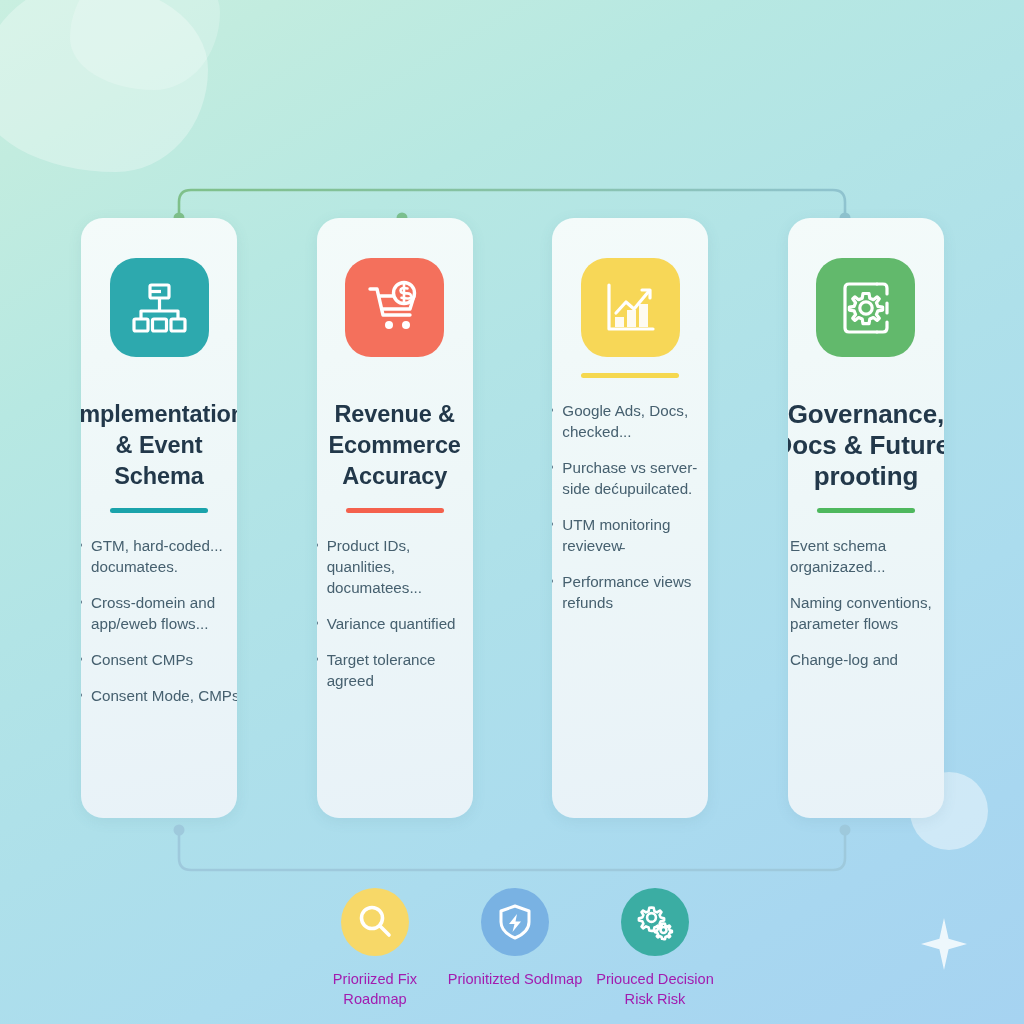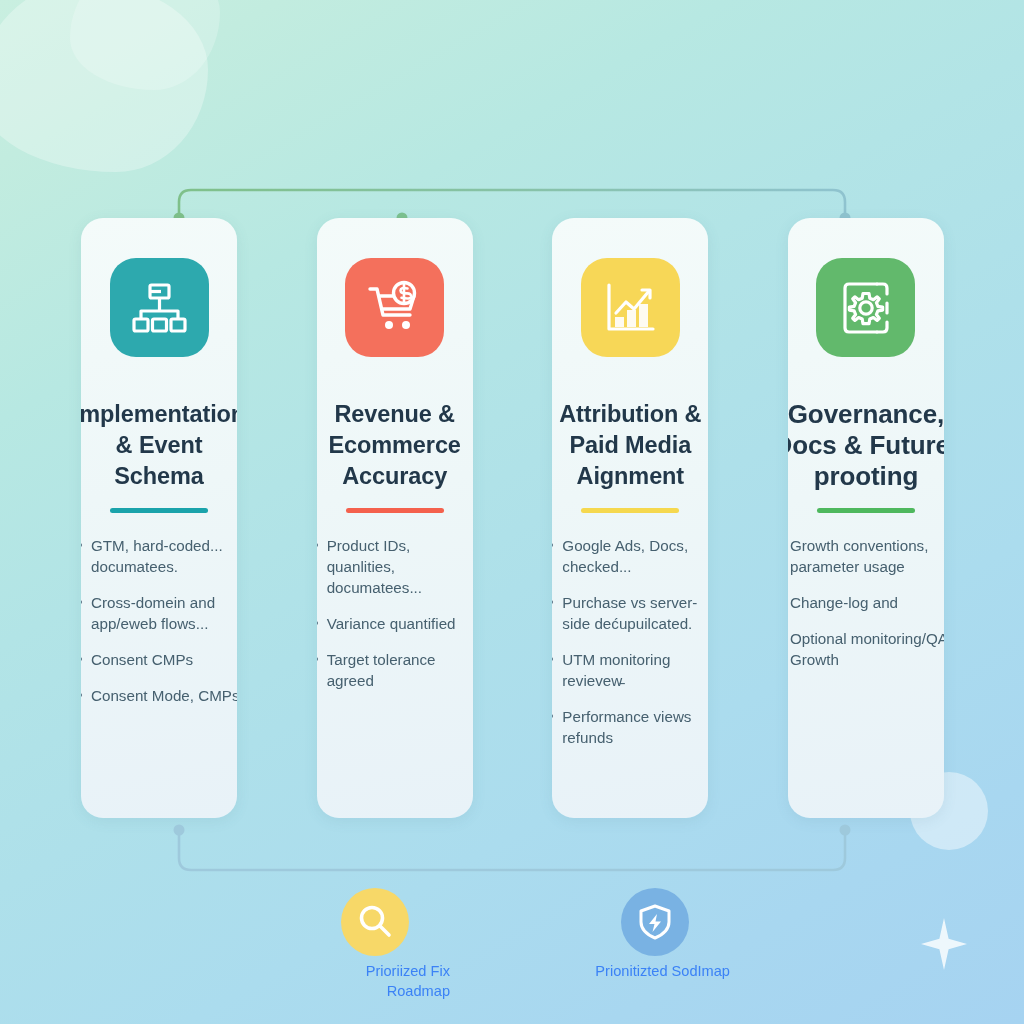--- a/index.html
+++ b/index.html
@@ -170,25 +170,25 @@
   }
   .outcome-circle {
     width: 68px;
     height: 68px;
     border-radius: 50%;
     display: flex;
     align-items: center;
     justify-content: center;
   }
   .outcome-label {
-    margin-top: 5px;
-    text-align: right;
+    margin-top: 13px;
+    text-align: center;
     font-size: 14.6px;
     line-height: 20px;
-    color: #3b82f6;
+    color: #a21caf;
     width: 150px;
   }
 </style>
 </head>
 <body>
 
 <div class="bg-blob"></div>
 <div class="bg-blob2"></div>
 <div class="bg-circle-soft"></div>
 <div class="sparkle"></div>
@@ -267,21 +267,20 @@
           <polyline points="15,34 25,23 33,30 48,12"></polyline>
           <polyline points="41,11 49,11 49,19"></polyline>
         </g>
         <g fill="#ffffff" opacity="0.92">
           <rect x="14" y="38" width="9" height="10"></rect>
           <rect x="26" y="31" width="9" height="17"></rect>
           <rect x="38" y="25" width="9" height="23"></rect>
         </g>
       </svg>
     </div>
-    <div class="card-title">Attribution &amp; Paid Media Aignment</div>
     <div class="divider" style="background:#f5d84f"></div>
     <ul class="bullets">
       <li class="bullet">Google Ads, Docs, checked...</li>
       <li class="bullet">Purchase vs server-side dećupuilcated.</li>
       <li class="bullet">UTM monitoring revievew̵</li>
       <li class="bullet">Performance views refunds</li>
     </ul>
   </div>
 
   <div class="card">
@@ -293,23 +292,23 @@
           <path d="M50 43 L50 49 Q50 53 46 53 L40 53"></path>
           <path d="M40 5 L12 5 Q8 5 8 9 L8 49 Q8 53 12 53 L40 53"></path>
           <circle cx="29" cy="29" r="6.2"></circle>
           <path d="M29 14.5 L32 14.5 L32.8 19.2 L36.4 20.7 L40.2 17.8 L42.3 19.9 L39.4 23.7 L40.9 27.3 L45.6 28.1 L45.6 31.1 L40.9 31.9 L39.4 35.5 L42.3 39.3 L40.2 41.4 L36.4 38.5 L32.8 40 L32 44.7 L29 44.7 L26 44.7 L25.2 40 L21.6 38.5 L17.8 41.4 L15.7 39.3 L18.6 35.5 L17.1 31.9 L12.4 31.1 L12.4 28.1 L17.1 27.3 L18.6 23.7 L15.7 19.9 L17.8 17.8 L21.6 20.7 L25.2 19.2 L26 14.5 Z"></path>
         </g>
       </svg>
     </div>
     <div class="card-title wide">Governance, Docs &amp; Future-prooting</div>
     <div class="divider" style="background:#4eb85e"></div>
     <ul class="bullets wide">
-      <li class="bullet">Growth conventions, parameter usage</li>
+      <li class="bullet">Event schema organizazed...</li>
+      <li class="bullet">Naming conventions, parameter flows</li>
       <li class="bullet">Change-log and</li>
-      <li class="bullet">Optional monitoring/QA Growth</li>
     </ul>
   </div>
 
 </div>
 
 <svg class="connector" width="1024" height="80" style="left:0;top:810px" viewBox="0 0 1024 80" fill="none">
   <path d="M179 20 L179 48 Q179 60 191 60 L833 60 Q845 60 845 48 L845 20" stroke="#9ec9dc" stroke-width="2.6" fill="none" stroke-linecap="round"></path>
   <circle cx="179" cy="20" r="5.5" fill="#9ec9dc"></circle>
   <circle cx="845" cy="20" r="5.5" fill="#9ec9dc"></circle>
 </svg>
@@ -331,14 +330,27 @@
   <div class="outcome">
     <div class="outcome-circle" style="background:#79b2e3">
       <svg width="38" height="38" viewBox="0 0 38 38">
         <path d="M19 3 L33 8 L33 19 Q33 29 19 35 Q5 29 5 19 L5 8 Z" stroke="#ffffff" stroke-width="3" fill="none" stroke-linejoin="round"></path>
         <polygon points="21,11 13,21 18.5,21 16.5,29 25,18.5 19.5,18.5" fill="#ffffff"></polygon>
       </svg>
     </div>
     <div class="outcome-label">Prionitizted SodImap</div>
   </div>
 
+  <div class="outcome">
+    <div class="outcome-circle" style="background:#3bada3">
+      <svg width="38" height="38" viewBox="0 0 38 38">
+        <g stroke="#ffffff" stroke-width="2.6" fill="none" stroke-linejoin="round">
+          <circle cx="15.5" cy="14.5" r="4.4"></circle>
+          <path d="M15.5 4.5 L17.7 4.9 L18.4 8.3 L21 9.4 L23.9 7.5 L25.5 9.1 L23.6 12 L24.7 14.6 L28.1 15.3 L28.1 17.5 L24.7 18.2 L23.6 20.8 L25.5 23.7 L23.9 25.3 L21 23.4 L18.4 24.5 L17.7 27.9 L15.5 27.9 L13.3 27.5 L12.6 24.5 L10 23.4 L7.1 25.3 L5.5 23.7 L7.4 20.8 L6.3 18.2 L2.9 17.5 L2.9 15.3 L6.3 14.6 L7.4 12 L5.5 9.1 L7.1 7.5 L10 9.4 L12.6 8.3 L13.3 4.9 Z"></path>
+          <circle cx="27.5" cy="27" r="3"></circle>
+          <path d="M27.5 20.5 L29 20.8 L29.5 23 L31.2 23.8 L33.1 22.5 L34.2 23.6 L32.9 25.5 L33.7 27.2 L35.9 27.7 L35.9 29.2 L33.7 29.7 L32.9 31.4 L34.2 33.3 L33.1 34.4 L31.2 33.1 L29.5 33.9 L29 36.1 L27.5 36.1 L26 35.8 L25.5 33.9 L23.8 33.1 L21.9 34.4 L20.8 33.3 L22.1 31.4 L21.3 29.7 L19.1 29.2 L19.1 27.7 L21.3 27.2 L22.1 25.5 L20.8 23.6 L21.9 22.5 L23.8 23.8 L25.5 23 L26 20.8 Z"></path>
+        </g>
+      </svg>
+    </div>
+    <div class="outcome-label">Priouced Decision Risk Risk</div>
+  </div>
 
 </div>
 
 </body></html>

